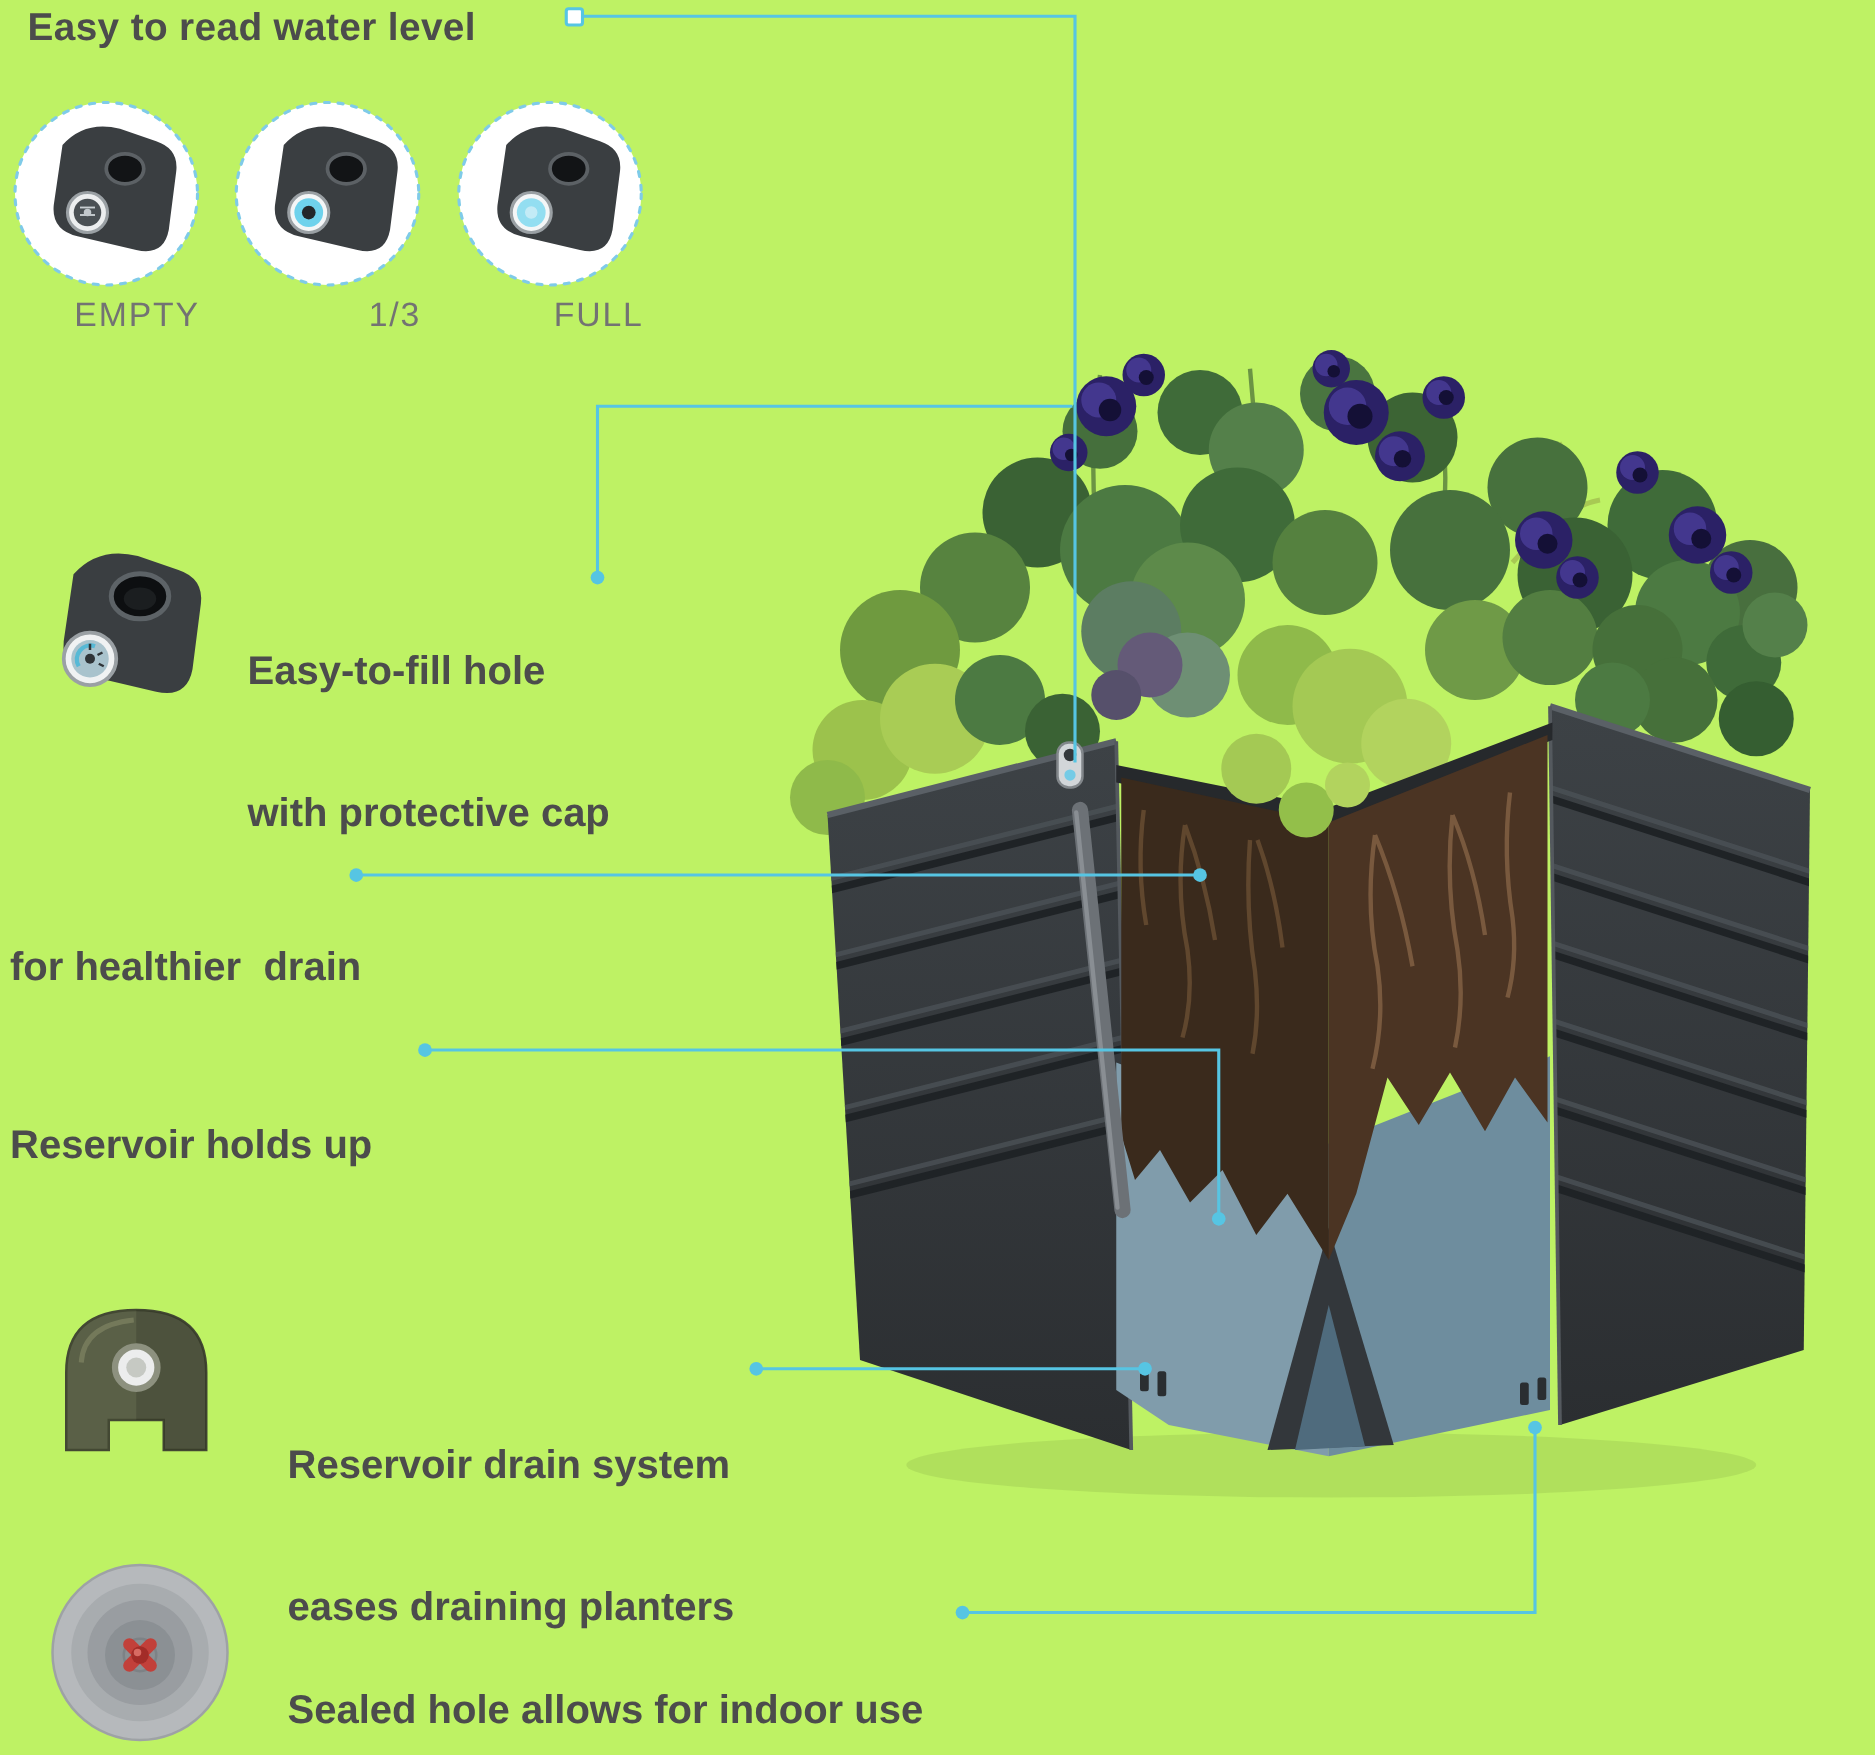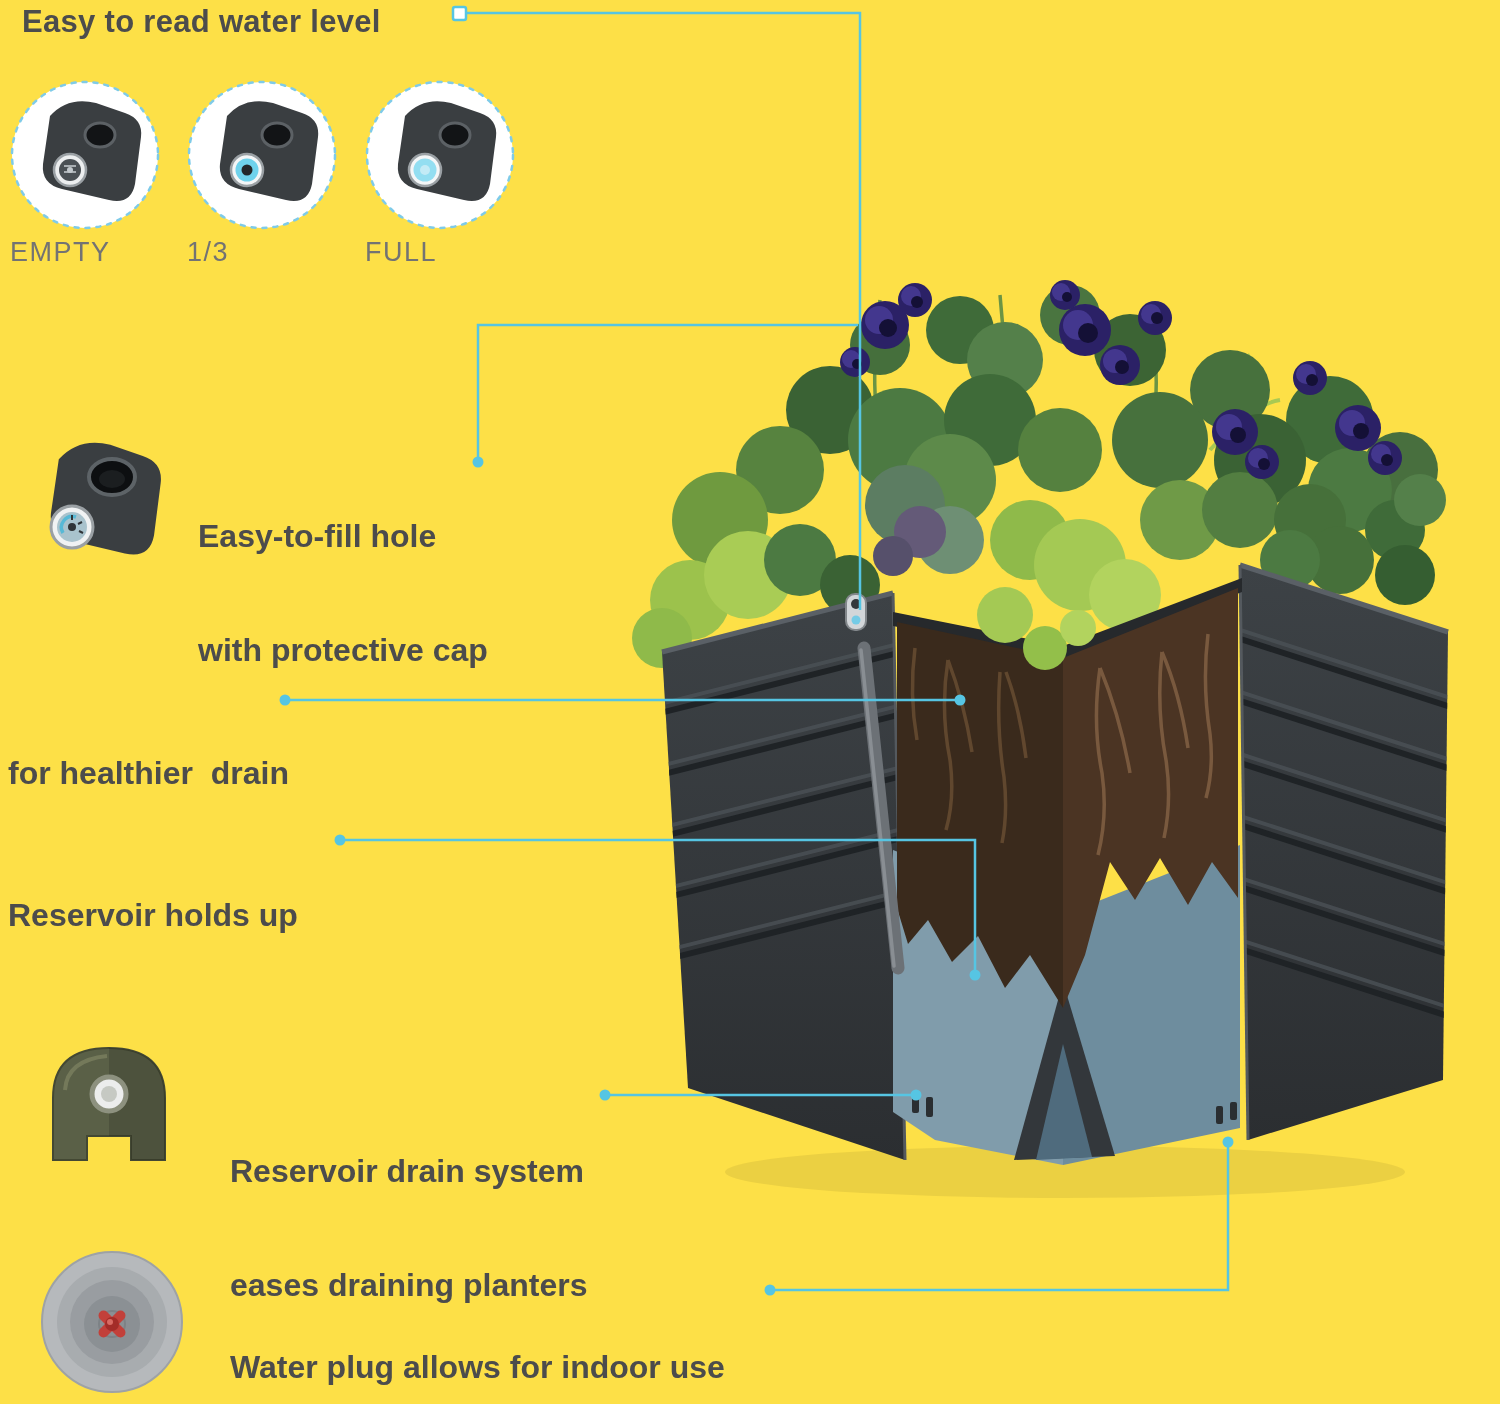--- a/index.html
+++ b/index.html
@@ -1,27 +1,27 @@
 <!DOCTYPE html>
 <html><head>
 <meta charset="utf-8">
 <style>
   html,body { margin:0; padding:0; background:#ffffff; }
   .canvas {
-    position:relative; width:1500px; height:1404px; background:#fde047;
+    position:relative; width:1500px; height:1404px; background:#bef264;
     overflow:hidden; font-family:"Liberation Sans", sans-serif;
   }
   svg.art { position:absolute; left:0; top:0; }
   .title {
     position:absolute; left:22px; top:4px;
     font-size:31px; font-weight:bold; color:#4c4c4c; letter-spacing:.3px;
     white-space:pre;
   }
   .level-label {
-    position:absolute; top:237px; width:150px; text-align:left;
+    position:absolute; top:237px; width:150px; text-align:right;
     font-size:27px; color:#737373; letter-spacing:1.5px; white-space:pre;
   }
   .ll-0 { left:10px; } .ll-1 { left:187px; } .ll-2 { left:365px; }
   .callout {
     position:absolute; font-size:32px; font-weight:bold; color:#4c4c4c;
     line-height:38px; white-space:pre;
   }
   .co-fill  { left:198px; top:441px; }
   .co-roots { left:8px;   top:678px; }
   .co-res   { left:8px;   top:820px; }
@@ -366,18 +366,18 @@
   <div class="callout co-res">
     <div>Reservoir holds up</div>
   </div>
 
   <div class="callout co-drain">
     <div>Reservoir drain system</div>
     <div>eases draining planters</div>
   </div>
 
   <div class="callout co-plug">
-    <div>Water plug allows for indoor use</div>
+    <div>Sealed hole allows for indoor use</div>
     
     
   </div>
 
 </div>
 
 </body></html>

